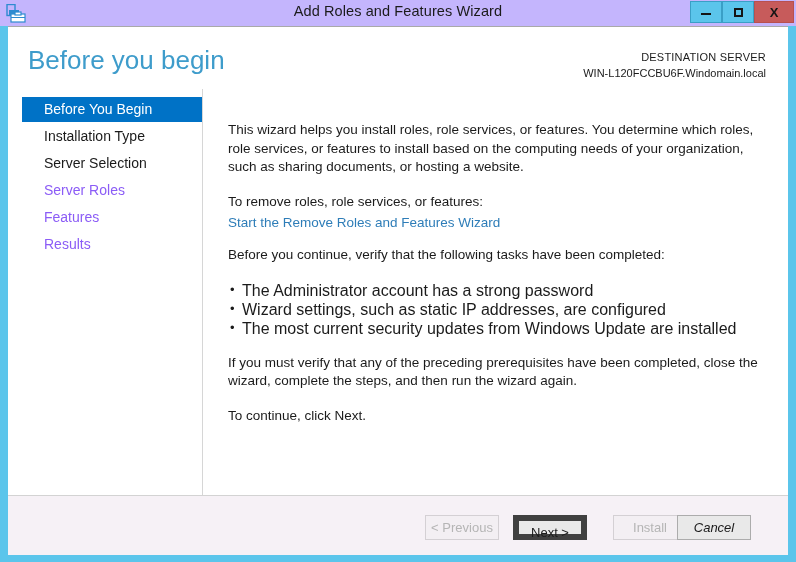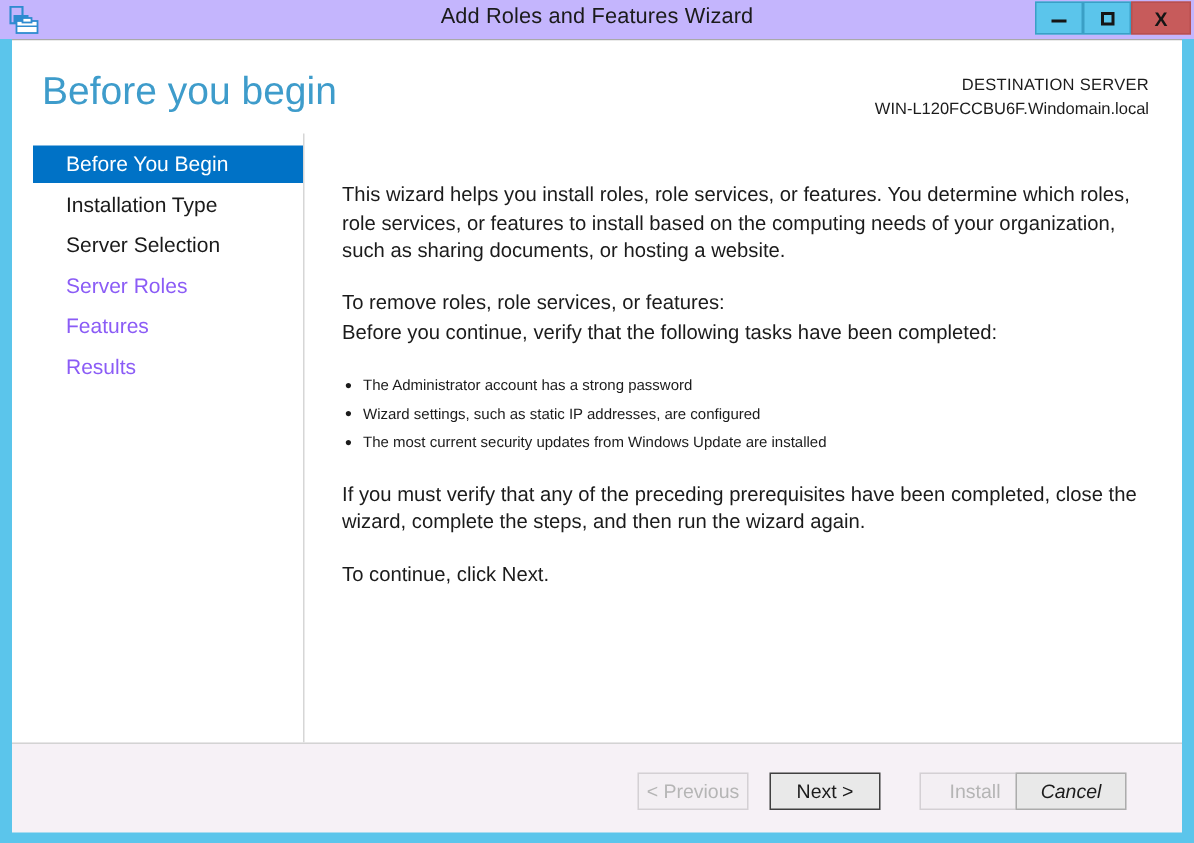--- a/index.html
+++ b/index.html
@@ -165,21 +165,21 @@
     display: inline-block;
     margin-bottom: 16px;
     cursor: pointer;
   }
   #task-list {
     list-style: none;
     margin: 0 0 16px 0;
     padding: 0;
   }
   #task-list li {
-    font-size: 10px;
+    font-size: 16px;
     color: #1B1B1B;
     line-height: 19px;
     padding-left: 14px;
     position: relative;
   }
   #task-list li:before {
     content: "\2022";
     position: absolute;
     left: 2px;
     top: -1px;
@@ -229,21 +229,21 @@
     cursor: default;
     line-height: 23px;
     text-align: center;
   }
   .wiz-btn.disabled {
     color: #B5B5B5;
     border-color: #D4D0D4;
     background: #F3EFF3;
   }
   .wiz-btn.default {
-    border: 1px solid #404040;
+    border: 6px solid #404040;
   }
   #btn-previous { left: 417px; }
   #btn-next     { left: 505px; }
   #btn-install  { left: 605px; }
   #btn-cancel   { left: 669px; font-style: italic; }
 </style>
 </head>
 <body>
 
 <div id="window">
@@ -292,20 +292,21 @@
         <div class="nav-item disabled">Server Roles</div>
         <div class="nav-item disabled">Features</div>
         <div class="nav-item disabled">Results</div>
       </div>
 
       <div id="content">
 
         <p class="para">This wizard helps you install roles, role services, or features. You determine which roles, role services, or features to install based on the computing needs of your organization, such as sharing documents, or hosting a website.</p>
 
         <p class="para tight">To remove roles, role services, or features:</p>
+        <a id="remove-link" href="#">Start the Remove Roles and Features Wizard</a>
 
         <p class="para">Before you continue, verify that the following tasks have been completed:</p>
 
         <ul id="task-list">
           <li>The Administrator account has a strong password</li>
           <li>Wizard settings, such as static IP addresses, are configured</li>
           <li>The most current security updates from Windows Update are installed</li>
         </ul>
 
         <p class="para">If you must verify that any of the preceding prerequisites have been completed, close the wizard, complete the steps, and then run the wizard again.</p>

